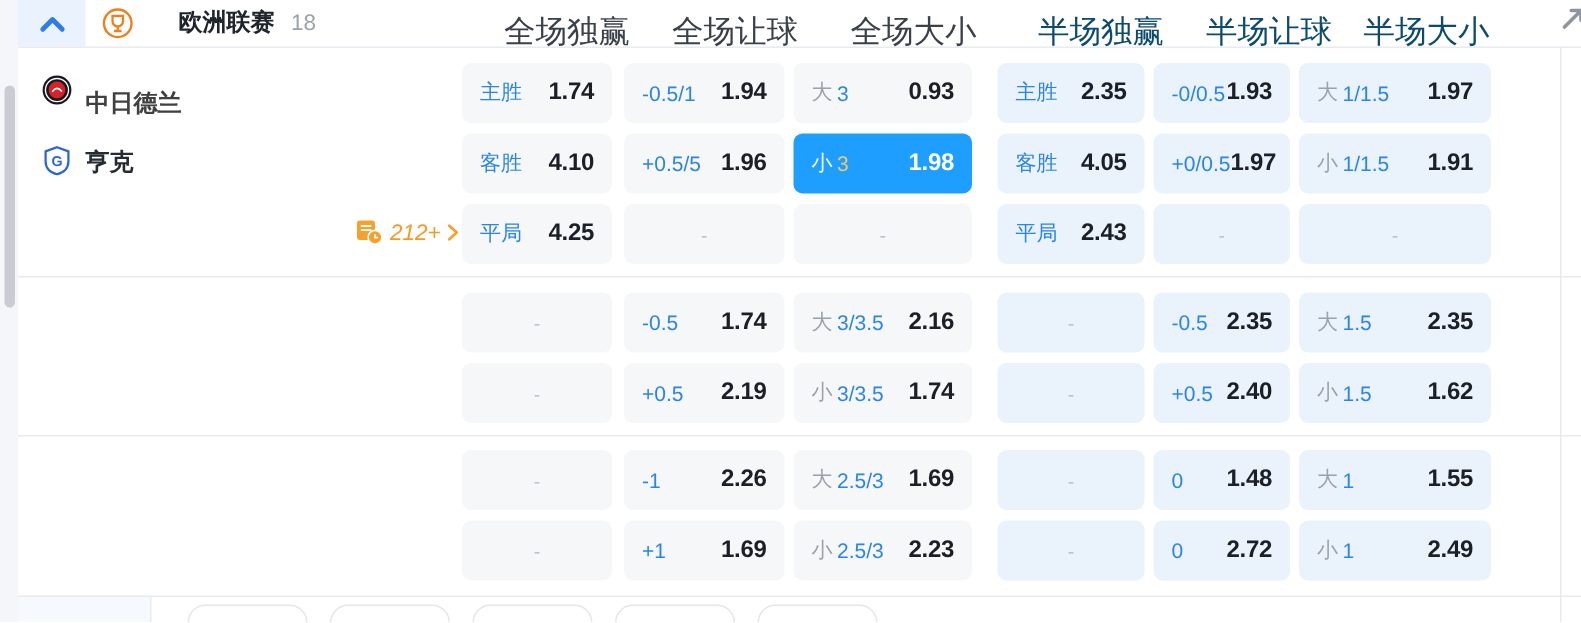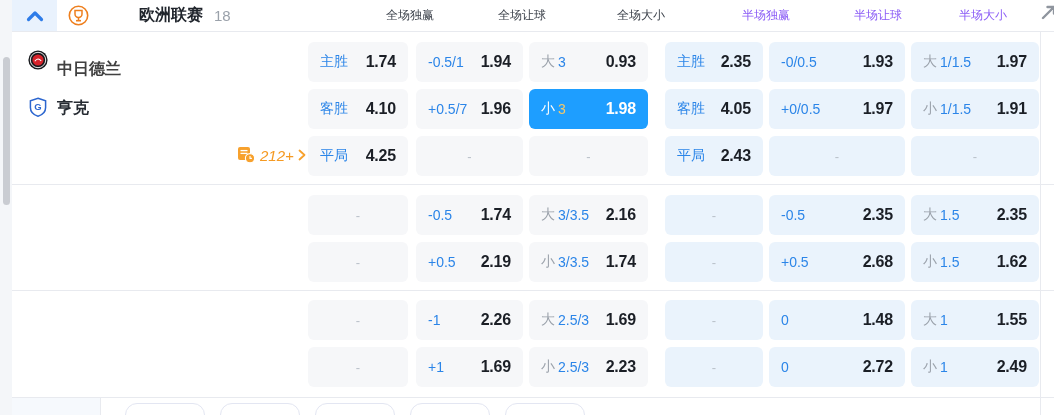--- a/index.html
+++ b/index.html
@@ -7,25 +7,25 @@
     position:relative;width:1054px;height:415px;overflow:hidden;
     background:#fff;font-family:"Liberation Sans","DejaVu Sans",sans-serif;
     -webkit-font-smoothing:antialiased;
   }
   
   .scroll-strip{position:absolute;left:0;top:0;width:12px;height:415px;background:#f4f6f9;}
   .scroll-thumb{position:absolute;left:3px;top:57px;width:7px;height:148px;border-radius:4px;background:#c9ccd2;}
   
   .collapse-zone{position:absolute;left:12px;top:0;width:45px;height:31px;background:#e9f2fd;display:flex;align-items:center;justify-content:center;cursor:pointer;}
   .league-row{position:absolute;left:68px;top:0;height:31px;display:flex;align-items:center;}
-  .league-name{font-size:16px;font-weight:700;color:#20252c;margin-left:26px;padding-left:24px;}
+  .league-name{font-size:16px;font-weight:700;color:#20252c;margin-left:6px;padding-left:24px;}
   .league-count{font-size:15px;color:#9aa1aa;margin-left:11px;}
-  .colh{position:absolute;top:7px;transform:translateX(-50%);font-size:12px;white-space:nowrap;margin-left:32px;}
+  .colh{position:absolute;top:7px;transform:translateX(-50%);font-size:21px;white-space:nowrap;}
   .colh.full{color:#3b414a;}
-  .colh.half{color:#8b5cf6;cursor:pointer;}
+  .colh.half{color:#0c4a6e;cursor:pointer;}
   .pin-icon{position:absolute;left:1041px;top:4px;cursor:pointer;}
   
   .hdiv{position:absolute;left:12px;right:0;height:1px;background:#e8eaef;}
   .vdiv-right{position:absolute;left:1040px;top:31px;width:1px;height:384px;background:#e8eaef;}
   .vdiv-bottom{position:absolute;left:100px;top:398px;width:1px;height:17px;background:#e8eaef;}
   
   .team-logo{position:absolute;left:28px;width:20px;height:20px;}
   .team-name{position:absolute;left:57px;font-size:16px;font-weight:700;white-space:nowrap;cursor:pointer;}
   .team-name.home{color:#404040;top:59px;}
   .team-name.away{color:#262b32;top:98px;}
@@ -36,21 +36,21 @@
   .odds-group{position:absolute;left:308px;}
   #g1{top:42px;}#g2{top:195px;}#g3{top:300px;}
   .orow{display:flex;margin-bottom:7px;}
   .cell{height:40px;border-radius:6px;display:flex;align-items:center;padding:0 12px;box-sizing:border-box;cursor:pointer;}
   .cell.full{background:#f6f7f9;}
   .cell.half{background:#eaf3fc;}
   .c1{width:100px;margin-right:8px;}
   .c2{width:107px;margin-right:6px;}
   .c3{width:119px;margin-right:17px;}
   .c4{width:98px;margin-right:6px;}
-  .c5{width:136px;margin-right:6px;}
+  .c5{width:91px;margin-right:6px;}
   .c6{width:128px;}
   .lbl{font-size:14px;color:#2b85e8;white-space:nowrap;}
   .pfx{font-size:14px;color:#9ba2ab;margin-right:3px;white-space:nowrap;}
   .val{margin-left:auto;font-size:16px;font-weight:700;color:#1b1f26;letter-spacing:-0.2px;}
   .cell.dashcell{justify-content:center;cursor:default;}
   .dash-txt{color:#b9c0c9;font-size:13px;}
   .cell.sel{background:#1e9eff;}
   .cell.sel .pfx{color:#ffffff;}
   .cell.sel .lbl{color:#f5c869;}
   .cell.sel .val{color:#ffffff;}
@@ -172,21 +172,21 @@
           <span class="lbl">1/1.5</span>
           <span class="val">1.97</span>
         </div>
     </div>
     <div class="orow">
       <div class="cell full c1">
           <span class="lbl">客胜</span>
           <span class="val">4.10</span>
         </div>
       <div class="cell full c2">
-          <span class="lbl">+0.5/7</span>
+          <span class="lbl">+0.5/5</span>
           <span class="val">1.96</span>
         </div>
       <div class="cell full c3 sel">
           <span class="pfx">小</span>
           <span class="lbl">3</span>
           <span class="val">1.98</span>
         </div>
       <div class="cell half c4">
           <span class="lbl">客胜</span>
           <span class="val">4.05</span>
@@ -263,21 +263,21 @@
       <div class="cell full c3">
           <span class="pfx">小</span>
           <span class="lbl">3/3.5</span>
           <span class="val">1.74</span>
         </div>
       <div class="cell half c4 dashcell">
           <span class="dash-txt">-</span>
         </div>
       <div class="cell half c5">
           <span class="lbl">+0.5</span>
-          <span class="val">2.68</span>
+          <span class="val">2.40</span>
         </div>
       <div class="cell half c6">
           <span class="pfx">小</span>
           <span class="lbl">1.5</span>
           <span class="val">1.62</span>
         </div>
     </div>
   </div>
 
   <div class="odds-group" id="g3">

